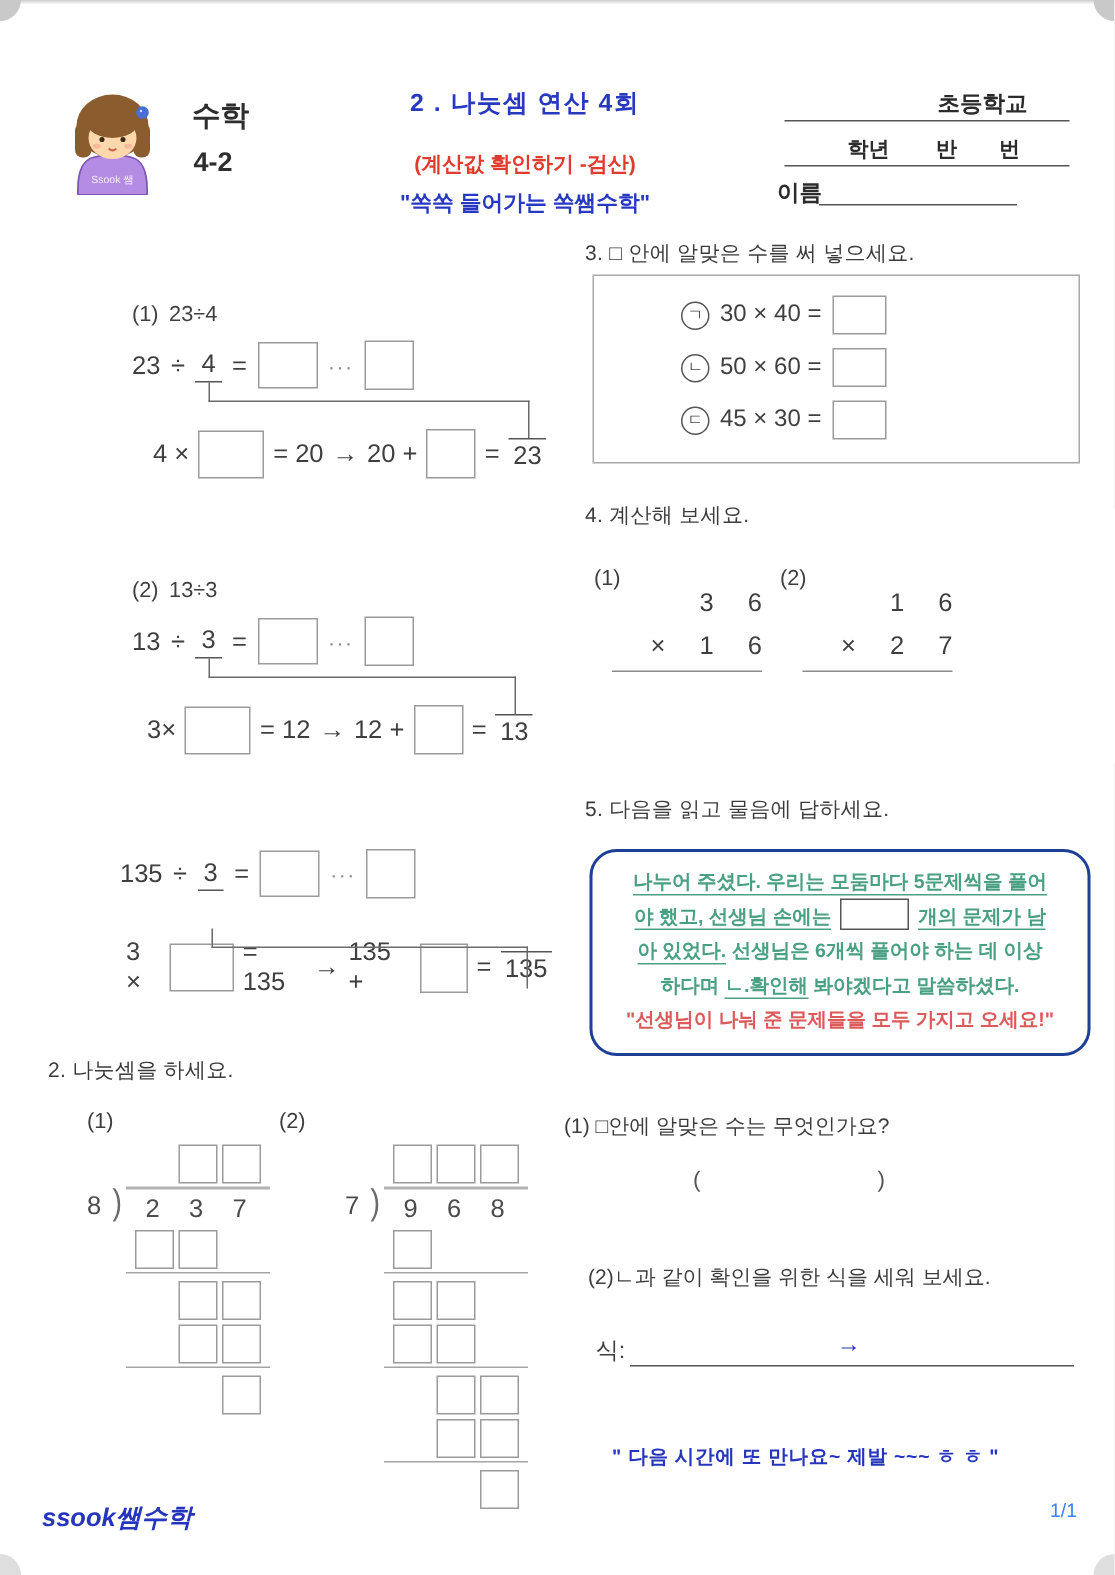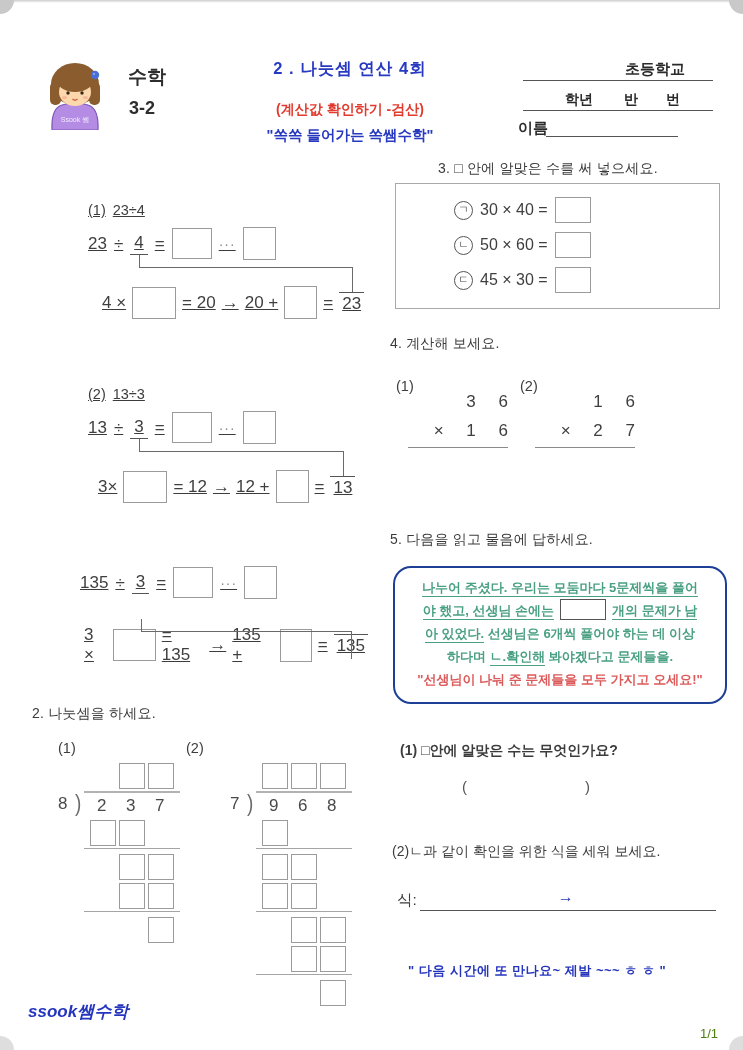--- a/index.html
+++ b/index.html
@@ -21,21 +21,21 @@
   .hw-l2{font-size:14px;font-weight:bold;color:#e23b2e;margin-top:21px;}
   .hw-l3{font-size:14.5px;font-weight:bold;color:#2739c0;margin-top:7px;}
   .fline{position:absolute;border-bottom:1.4px solid #555;height:0;}
   .flabel{position:absolute;font-size:14px;font-weight:bold;color:#2b2b2b;}
 
   
   .sec-title{position:absolute;font-size:14px;color:#3b3b3b;letter-spacing:.2px;}
   .abox{border:1.5px solid #9b9b9b;background:#fff;box-sizing:border-box;display:inline-block;}
 
   
-  .eq-block{position:absolute;left:58px;width:310px;text-decoration:underline;}
+  .eq-block{position:absolute;left:58px;width:310px;}
   .eq-head{font-size:14.5px;color:#3d3d3d;margin-bottom:9px;padding-left:30px;}
   .eq-head .lbl{margin-right:7px;}
   .eq-rowA{display:flex;align-items:center;gap:7px;font-size:17px;color:#3f3f3f;}
   .eq-rowB{display:flex;align-items:center;gap:6px;font-size:17px;color:#3f3f3f;margin-top:26px;}
   .divisor{border-bottom:1.6px solid #555;padding:0 4px 1px 4px;}
   .bq{width:40px;height:31px;}  .br{width:33px;height:33px;}
   .bm{width:44px;height:32px;}  .ba{width:33px;height:33px;}
   .dots{color:#8a8a8a;letter-spacing:1px;font-size:14px;}
   .result{border-top:1.6px solid #555;padding:1px 3px 0 3px;}
   .conn-l{position:absolute;border-left:1.5px solid #6a6a6a;border-bottom:1.5px solid #6a6a6a;}
@@ -77,21 +77,21 @@
   .q-text{position:absolute;font-size:14px;color:#3c3c3c;}
   .paren-row{position:absolute;left:462px;top:778px;display:flex;gap:118px;font-size:15px;color:#555;}
   .expr-row{position:absolute;left:397px;top:890px;display:flex;align-items:flex-end;gap:3px;}
   .expr-label{font-size:15.5px;color:#3c3c3c;}
   .expr-line{width:296px;height:20px;border-bottom:1.4px solid #555;position:relative;}
   .expr-arrow{position:absolute;left:138px;top:-2px;color:#2433b8;font-weight:bold;font-size:16px;}
 
   
   .brand{position:absolute;left:28px;top:1000px;font-size:17px;font-weight:bold;font-style:italic;color:#2535bd;}
   .note{position:absolute;left:408px;top:962px;font-size:13px;font-weight:bold;color:#2535bd;letter-spacing:.5px;}
-  .pagenum{position:absolute;left:700px;top:1026px;font-size:13px;color:#4d7c0f;}
+  .pagenum{position:absolute;left:700px;top:999px;font-size:13px;color:#3b82f6;}
   .avatar{position:absolute;left:38px;top:58px;}
 </style>
 </head>
 <body>
 
 <div class="page">
   <div class="top-edge"></div>
   <div class="corner c-tl"></div>
   <div class="corner c-tr"></div>
   <div class="corner c-bl"></div>
@@ -107,21 +107,21 @@
     <circle cx="30" cy="35" r="1.7" fill="#3a2a1a"></circle>
     <circle cx="44" cy="35" r="1.7" fill="#3a2a1a"></circle>
     <ellipse cx="26.5" cy="39.5" rx="2.6" ry="1.6" fill="#f5b09a" opacity="0.8"></ellipse>
     <ellipse cx="47.5" cy="39.5" rx="2.6" ry="1.6" fill="#f5b09a" opacity="0.8"></ellipse>
     <path d="M34.5,41 Q37,43.5 39.5,41" stroke="#d2604a" stroke-width="1.3" fill="none"></path>
     <circle cx="57" cy="17" r="4.2" fill="#4a6fd4"></circle>
     <circle cx="56" cy="16" r="0.8" fill="#cfe0ff"></circle>
     <text x="37" y="64" font-size="7" fill="#f3ecff" text-anchor="middle" font-family="Liberation Sans, sans-serif">Ssook 쌤</text>
   </svg>
   <div class="subject">수학</div>
-  <div class="grade">3-2</div>
+  <div class="grade">4-2</div>
 
   <div class="hw-title">
     <div class="hw-l1">2 . 나눗셈 연산 4회</div>
     <div class="hw-l2">(계산값 확인하기 -검산)</div>
     <div class="hw-l3">"쏙쏙 들어가는 쏙쌤수학"</div>
   </div>
 
   <span class="flabel" style="left:625px;top:60px;font-size:15px;">초등학교</span>
   <div class="fline" style="left:523px;top:80px;width:190px;"></div>
   <span class="flabel" style="left:565px;top:91px;">학년</span>
@@ -247,21 +247,21 @@
         <div class="sline" style="left: -6px; top: 148px; width: 96px;"></div>
         <div class="abox" style="left: 29px; top: 154px;"></div>
         <div class="abox" style="left: 58px; top: 154px;"></div>
         <div class="abox" style="left: 29px; top: 183px;"></div>
         <div class="abox" style="left: 58px; top: 183px;"></div>
         <div class="sline" style="left: -6px; top: 211px; width: 96px;"></div>
         <div class="abox" style="left: 58px; top: 217px;"></div>
       </div>
     </div>
 
-  <div class="sec-title" style="left:390px;top:160px;margin-left:48px;">3. □ 안에 알맞은 수를 써 넣으세요.</div>
+  <div class="sec-title" style="left:390px;top:160px;">3. □ 안에 알맞은 수를 써 넣으세요.</div>
   <div class="s3-box" id="s3-box">
       <div class="s3-row" style="top: 13px;">
         <span class="cmark">ㄱ</span>
         <span>30 × 40 =</span>
         <span class="abox s3-abox"></span>
       </div>
       <div class="s3-row" style="top: 48px;">
         <span class="cmark">ㄴ</span>
         <span>50 × 60 =</span>
         <span class="abox s3-abox"></span>
@@ -287,25 +287,25 @@
         <div class="m-row">× 2 7</div>
         <div class="m-line"></div>
       </div>
     </div>
 
   <div class="sec-title" style="left:390px;top:531px;">5. 다음을 읽고 물음에 답하세요.</div>
   <div class="s5-box" id="s5-box">
       <div class="s5-line"><span class="s5-u">나누어 주셨다. 우리는 모둠마다 5문제씩을 풀어</span></div>
       <div class="s5-line"><span class="s5-u">야 했고, 선생님 손에는</span><span class="s5-blank"></span><span class="s5-u">개의 문제가 남</span></div>
       <div class="s5-line"><span class="s5-u">아 있었다.</span><span>  선생님은 6개씩 풀어야 하는 데 이상</span></div>
-      <div class="s5-line"><span>하다며 </span><span class="s5-u">ㄴ.확인해</span><span> 봐야겠다고 문제들을.</span></div>
+      <div class="s5-line"><span>하다며 </span><span class="s5-u">ㄴ.확인해</span><span> 봐야겠다고 말씀하셨다.</span></div>
       <div class="s5-quote">"선생님이 나눠 준 문제들을 모두 가지고 오세요!"</div>
     </div>
 
-  <div class="q-text" style="left:400px;top:742px;font-weight:bold;">(1) □안에 알맞은 수는 무엇인가요?</div>
+  <div class="q-text" style="left:376px;top:742px;">(1) □안에 알맞은 수는 무엇인가요?</div>
   <div class="paren-row">
     <span>(</span>
     <span>)</span>
   </div>
   <div class="q-text" style="left:392px;top:843px;">(2)ㄴ과 같이 확인을 위한 식을 세워 보세요.</div>
   <div class="expr-row">
     <span class="expr-label">식:</span>
     <div class="expr-line">
       <span class="expr-arrow">→</span>
     </div>

